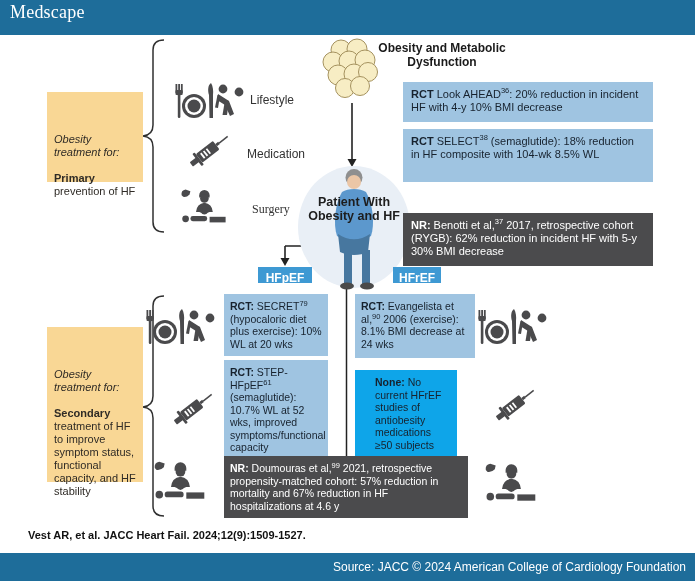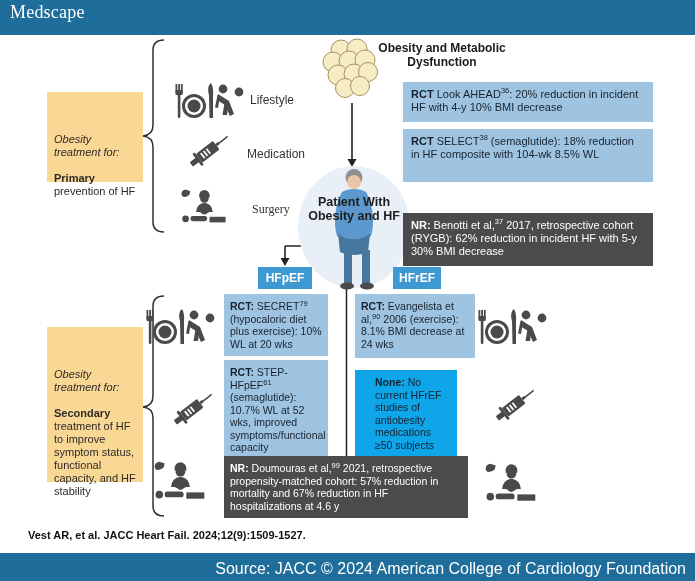--- a/index.html
+++ b/index.html
@@ -4,40 +4,40 @@
 <style>
   html,body{margin:0;padding:0;background:#fff;}
   #stage{position:relative;width:695px;height:581px;background:#ffffff;overflow:hidden;
          font-family:"Liberation Sans",sans-serif;-webkit-font-smoothing:antialiased;}
   
   .bar{position:absolute;left:0;width:695px;background:#1e6d9a;}
   #headerbar{top:0;height:35px;}
   #logo{position:absolute;left:10px;top:2px;color:#ffffff;font-family:"Liberation Serif",serif;
         font-size:18px;font-weight:500;letter-spacing:.2px;}
   #footerbar{top:553px;height:28px;}
-  #sourcetext{position:absolute;right:9px;top:7px;color:#ffffff;font-size:16px;}
+  #sourcetext{position:absolute;right:9px;top:7px;color:#ffffff;font-size:12px;}
   
   #art{position:absolute;left:0;top:0;}
   
   .obox{position:absolute;background:#f9d795;color:#2f2b26;font-size:11px;line-height:13px;
         padding:9px 7px;box-sizing:border-box;}
   .obox .intro{font-style:italic;margin-bottom:13px;margin-top:32px;}
   .obox b{font-weight:700;}
   
   .ebox{position:absolute;box-sizing:border-box;color:#17222e;font-size:10.5px;line-height:12.5px;
         padding:6px 6px;}
   .ebox.top{font-size:11px;line-height:13.2px;padding:6px 8px;}
   .ebox.blue{background:#9fc4e1;}
   .ebox.light{background:#0ea5e9;padding-left:20px;}
   .ebox.dark{background:#4b4b4d;color:#ffffff;}
   .ebox b{font-weight:700;}
   sup{font-size:7.5px;line-height:0;}
   
   .branchlab{position:absolute;background:#3e99d3;color:#ffffff;font-weight:700;font-size:12px;
-             text-align:center;line-height:22px;height:22px;box-sizing:border-box;}
+             text-align:center;line-height:22px;height:16px;box-sizing:border-box;}
   
   .rowlab{position:absolute;font-size:12px;color:#333333;}
   #cellstitle{position:absolute;left:372px;top:41px;width:140px;text-align:center;
               font-weight:700;font-size:12px;line-height:14px;color:#1a1a1a;}
   #patientlab{position:absolute;left:296px;top:195px;width:116px;text-align:center;
               font-weight:700;font-size:12.5px;line-height:14px;color:#1d1d1d;}
   #citation{position:absolute;left:28px;top:529px;font-size:11px;font-weight:700;color:#111111;}
 </style>
 </head>
 <body>

